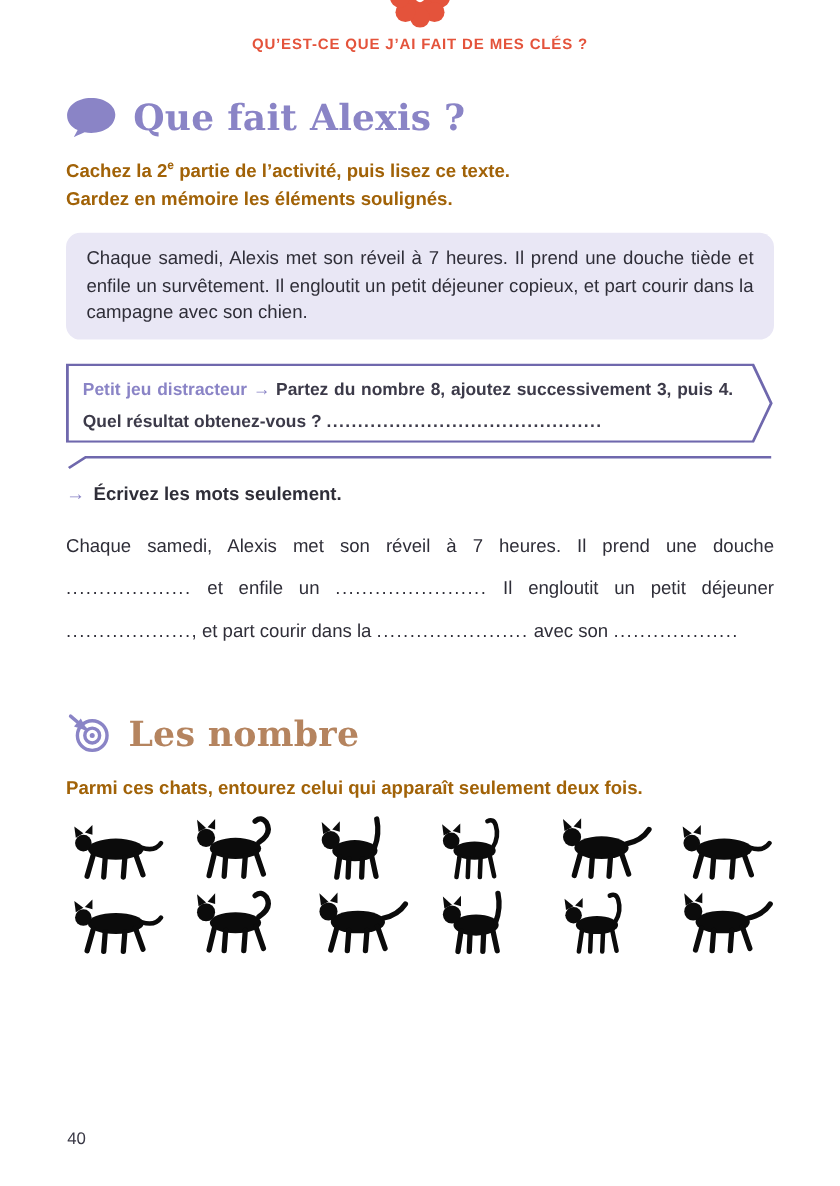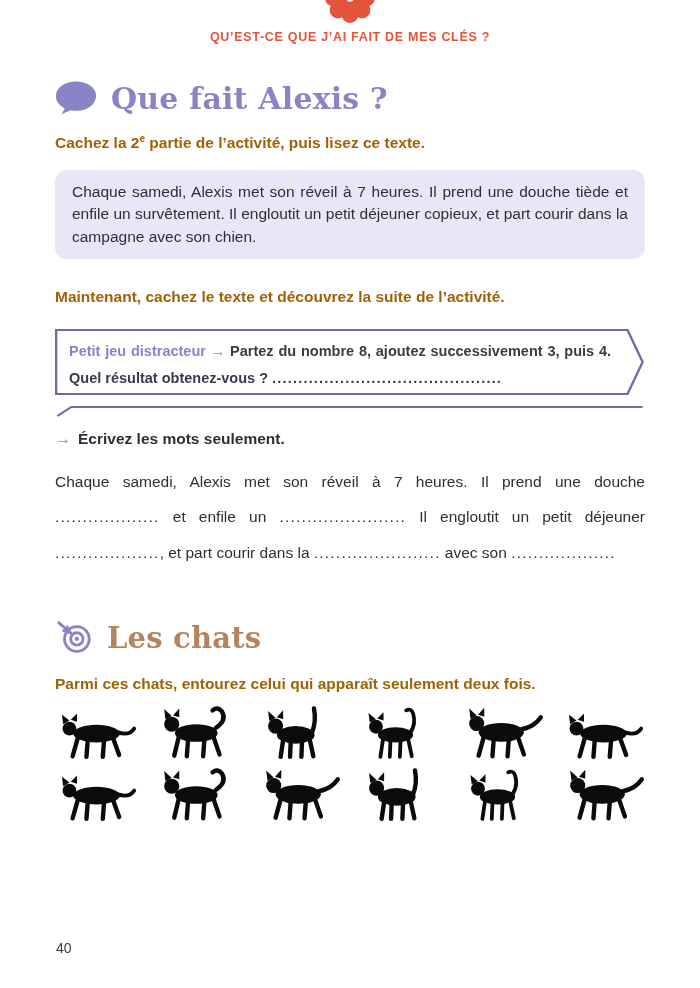--- a/index.html
+++ b/index.html
@@ -145,25 +145,24 @@
   <div class="content">
 
     <section>
       <div class="title-row">
         <svg class="title-icon" width="42" height="36" viewBox="0 0 46 38">
           <path fill="#8a84c6" d="M23 1 C10 1 1 8.2 1 17.2 c0 5.6 3.8 10.4 9.6 13.2 l-3.4 6.4 c0 0 7.6-3.4 9.8-4.4 2 .4 4 .6 6 .6 13 0 22-7.2 22-16.8 C45 8.2 36 1 23 1 Z"></path>
         </svg>
         <h1>Que fait Alexis ?</h1>
       </div>
 
-      <p class="bold-instr"><span>Cachez la 2</span><span class="sup">e</span><span> partie de l’activité, puis lisez ce texte.</span><br></p>
+      <p class="bold-instr"><span>Cachez la 2</span><span class="sup">e</span><span> partie de l’activité, puis lisez ce texte.</span><br><span>Gardez en mémoire les éléments soulignés.</span></p>
 
       <div class="memory-box"><span>Chaque </span><span class="u">samedi</span><span>, Alexis met son réveil à 7 heures. Il prend une douche </span><span class="u">tiède</span><span> et enfile un </span><span class="u">survêtement</span><span>. Il engloutit un petit déjeuner </span><span class="u">copieux</span><span>, et part courir dans la </span><span class="u">campagne</span><span> avec son </span><span class="u">chien</span><span>.</span></div>
 
-      <p class="bold-instr instr2">Maintenant, cachez le texte et découvrez la suite de l’activité.</p>
 
       <div class="distractor">
         <svg class="border-svg" viewBox="0 0 506 66" preserveAspectRatio="none">
           <polygon points="1,1 491,1 504,33 491,65 1,65" fill="#ffffff" stroke="#6f68ad" stroke-width="2"></polygon>
         </svg>
         <p class="txt"><span class="purple-label">Petit jeu distracteur </span><span class="purple-arrow">→ </span><span>Partez du nombre 8, ajoutez successivement 3, puis 4. Quel résultat obtenez-vous ? </span><span class="dots">............................................</span></p>
       </div>
 
       <svg class="flourish" viewBox="0 0 506 14" preserveAspectRatio="none">
         <polyline points="2,12 14,3 504,3" fill="none" stroke="#6f68ad" stroke-width="2"></polyline>
@@ -178,21 +177,21 @@
 
     <section>
       <div class="title-row activity2-title">
         <svg class="title-icon" width="38" height="38" viewBox="0 0 40 40">
           <circle cx="23" cy="21" r="13" fill="none" stroke="#8a84c6" stroke-width="3"></circle>
           <circle cx="23" cy="21" r="6.5" fill="none" stroke="#8a84c6" stroke-width="3"></circle>
           <circle cx="23" cy="21" r="2.2" fill="#8a84c6"></circle>
           <path d="M4 4 L17 15" stroke="#8a84c6" stroke-width="3" stroke-linecap="round"></path>
           <polygon points="13,6 19,17 7,13" fill="#8a84c6"></polygon>
         </svg>
-        <h2>Les chats</h2>
+        <h2>Les nombre</h2>
       </div>
 
       <p class="bold-instr cats-instr">Parmi ces chats, entourez celui qui apparaît seulement deux fois.</p>
 
       <div class="cats-row">
           <div class="cat">
             <svg viewBox="0 0 132 90">
               <use href="#cat-prowl"></use>
             </svg>
           </div>

